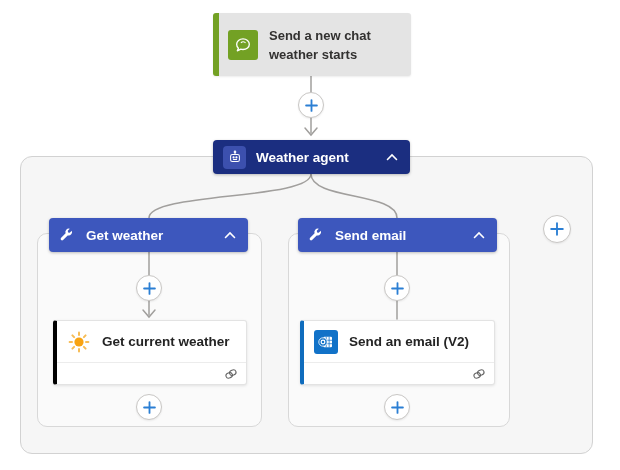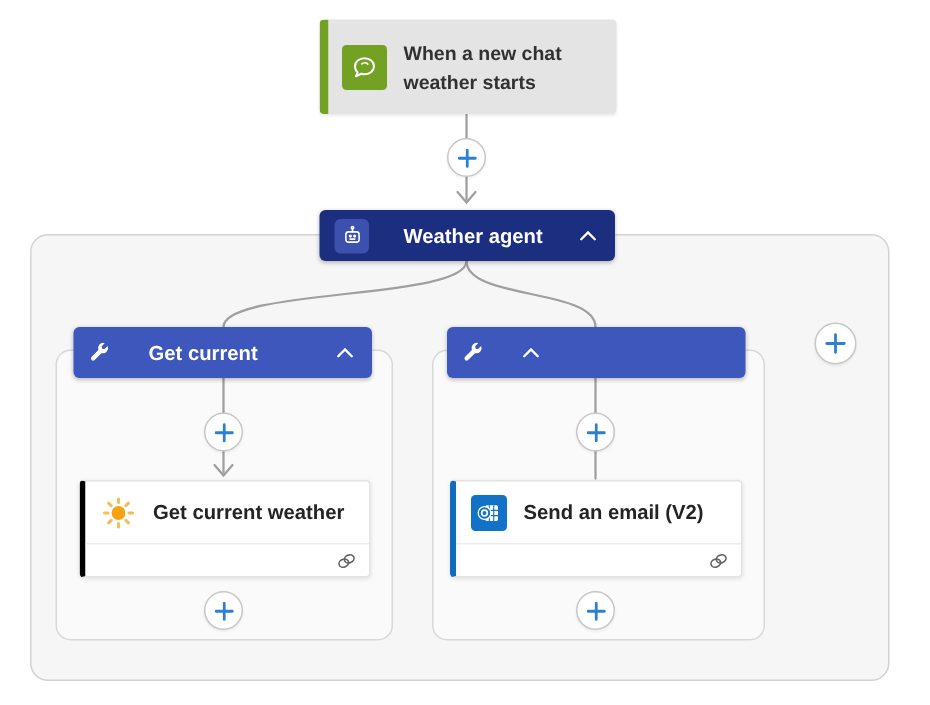--- a/index.html
+++ b/index.html
@@ -32,21 +32,21 @@
     cursor:pointer;
   }
   .trig-icon{
     width:30px;height:30px;border-radius:3px;background:#73a124;
     display:flex;align-items:center;justify-content:center;flex:0 0 auto;
   }
   .trig-text{font-size:13px;font-weight:700;color:#323130;line-height:19px;}
   
   .hdr{
     position:absolute;height:34px;border-radius:4px;display:flex;
-    align-items:center;box-sizing:border-box;padding:0 10px;gap:23px;
+    align-items:center;box-sizing:border-box;padding:0 10px;gap:10px;
     z-index:10;color:#ffffff;cursor:pointer;
     box-shadow:0 1px 3px rgba(0,0,0,.25);
   }
   .hdr-agent{left:213px;top:140px;width:197px;background:#1b2e80;}
   .hdr-tool-left{left:49px;top:218px;width:199px;background:#3d57bd;}
   .hdr-tool-right{left:298px;top:218px;width:199px;background:#3d57bd;}
   .hdr-label{font-size:13.5px;font-weight:700;flex:1 1 auto;white-space:nowrap;}
   .agent-badge{
     width:23px;height:23px;border-radius:4px;background:#3c50ae;
     display:flex;align-items:center;justify-content:center;flex:0 0 auto;
@@ -117,21 +117,21 @@
   </svg>
 
   <div class="trigger">
     <span class="trig-icon">
       <svg width="20" height="20" viewBox="0 0 24 24" fill="none" stroke="#ffffff" stroke-width="1.6" stroke-linejoin="round">
         <path d="M12 4.6c4.3 0 7.6 2.9 7.6 6.4s-3.3 6.4-7.6 6.4c-.9 0-1.8-.1-2.6-.4L5.2 19l1.3-3.1C5 14.7 4.4 13.2 4.4 11c0-3.5 3.3-6.4 7.6-6.4z"></path>
         <path d="M9.5 9.5c1.5-1.8 4.4-1.8 5.5.2" stroke-width="1.3"></path>
       </svg>
     </span>
     <span class="trig-text">
-      <span>When a new chat</span><br>
+      <span>Send a new chat</span><br>
       <span>weather starts</span>
     </span>
   </div>
 
   <button class="plus plus-top">
     <svg width="13" height="13" viewBox="0 0 12 12" fill="none" stroke="#2b7fd4" stroke-width="1.7" stroke-linecap="round">
         <path d="M6 1v10M1 6h10"></path>
       </svg>
   </button>
 
@@ -153,34 +153,35 @@
         </svg>
     </span>
   </div>
 
   <div class="hdr hdr-tool-left">
     <span style="display:flex;">
       <svg width="15" height="15" viewBox="0 0 20 20" fill="#ffffff">
         <path d="M17 3.6l-2.7 2.7-2.2-.4-.4-2.2L14.4 1a4.6 4.6 0 0 0-5.6 6.1L2.6 13.3a2 2 0 0 0 2.8 2.8l6.2-6.2A4.6 4.6 0 0 0 17 3.6z"></path>
       </svg>
     </span>
-    <span class="hdr-label">Get current</span>
+    <span class="hdr-label">Get weather</span>
     <span class="chev">
       <svg width="12" height="8" viewBox="0 0 12 8" fill="none" stroke="#ffffff" stroke-width="1.6" stroke-linecap="round">
           <path d="M1.5 6.5 L6 2 L10.5 6.5"></path>
         </svg>
     </span>
   </div>
 
   <div class="hdr hdr-tool-right">
     <span style="display:flex;">
       <svg width="15" height="15" viewBox="0 0 20 20" fill="#ffffff">
         <path d="M17 3.6l-2.7 2.7-2.2-.4-.4-2.2L14.4 1a4.6 4.6 0 0 0-5.6 6.1L2.6 13.3a2 2 0 0 0 2.8 2.8l6.2-6.2A4.6 4.6 0 0 0 17 3.6z"></path>
       </svg>
     </span>
+    <span class="hdr-label">Send email</span>
     <span class="chev">
       <svg width="12" height="8" viewBox="0 0 12 8" fill="none" stroke="#ffffff" stroke-width="1.6" stroke-linecap="round">
           <path d="M1.5 6.5 L6 2 L10.5 6.5"></path>
         </svg>
     </span>
   </div>
 
   <button class="plus plus-mid-left">
     <svg width="13" height="13" viewBox="0 0 12 12" fill="none" stroke="#2b7fd4" stroke-width="1.7" stroke-linecap="round">
         <path d="M6 1v10M1 6h10"></path>

